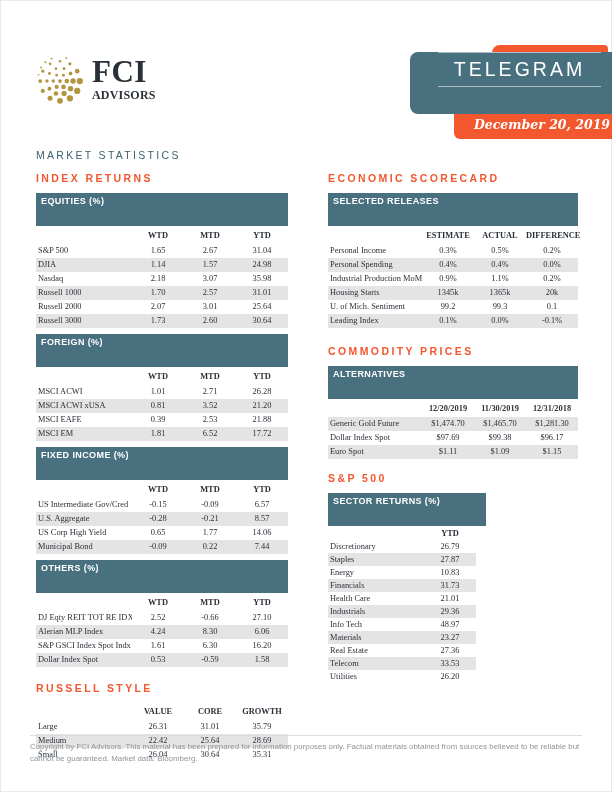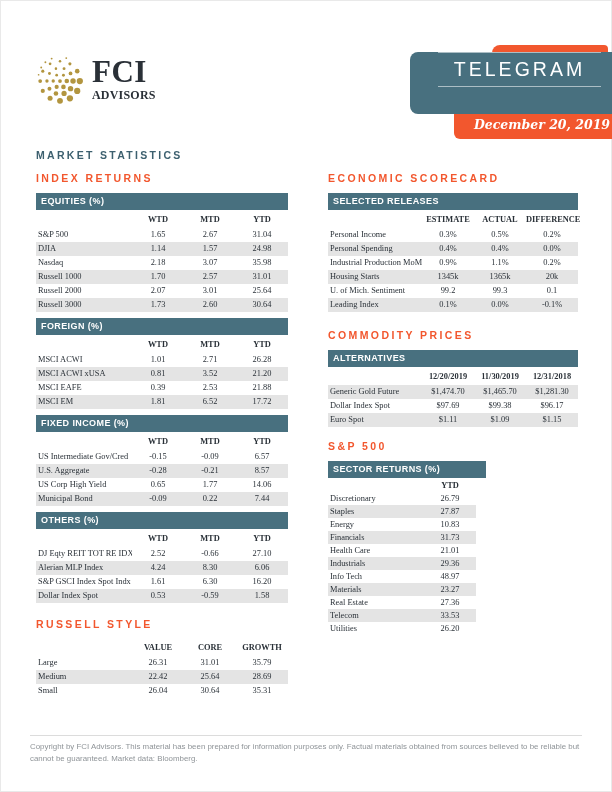--- a/index.html
+++ b/index.html
@@ -21,38 +21,38 @@
     background:var(--orange,#F2572E);border-radius:0 0 4px 6px;z-index:1;
     display:flex;align-items:center;justify-content:center;padding-right:0;box-sizing:border-box}
   .date-text{font-family:"DejaVu Serif", serif;font-style:italic;font-weight:bold;
     font-size:12.5px;color:#fff;white-space:nowrap}
   .badge{position:absolute;left:410px;top:52px;width:219px;height:62px;
     background:var(--teal,#48707F);border-radius:8px;z-index:2;
     display:flex;align-items:flex-start;justify-content:center}
   .badge-inner{color:#fff;font-size:19.5px;letter-spacing:3px;padding:5px 16px;
     border-top:1.5px solid rgba(255,255,255,.55);border-bottom:1.5px solid rgba(255,255,255,.55)}
 
-  .page-title{position:absolute;left:36px;top:149px;font-size:10.5px;font-weight:bold;
+  .page-title{position:absolute;left:36px;top:149px;font-size:10.5px;font-weight:normal;
     letter-spacing:2.3px;color:var(--dark-teal,#3D606F)}
 
   
   .col{position:absolute;top:172px}
   .col-left{left:36px;width:252px}
   .col-right{left:328px;width:250px}
 
   .section-title{font-size:10.5px;font-weight:bold;letter-spacing:2.4px;
     color:var(--orange,#F2572E);margin:0 0 9px 0;white-space:nowrap}
 
   .tbl{margin-bottom:6px}
   .mb-17{margin-bottom:17px}
   .mb-13{margin-bottom:13px}
   .mt-15{margin-top:15px}
 
   .bar{background:var(--teal,#48707F);color:#fff;font-size:9px;font-weight:bold;
-    letter-spacing:.4px;height:17px;line-height:17px;padding-left:5px;box-sizing:border-box;
+    letter-spacing:.4px;height:33px;line-height:17px;padding-left:5px;box-sizing:border-box;
     white-space:nowrap}
   .rows{font-family:"Liberation Serif", serif;font-size:8.4px;color:#2A3138;margin-top:1px}
   .row{display:flex;height:14px;line-height:14px}
   .row.alt{background:var(--row-alt,#E4E4E4)}
   .row .lbl{flex:1;padding-left:2px;white-space:nowrap;overflow:hidden}
   .row .cell{width:52px;text-align:center;flex:none;white-space:nowrap}
   .row.hdr{height:17px;line-height:17px;font-weight:bold;background:none}
 
   .narrow .bar{width:158px}
   .narrow .rows{width:148px}

